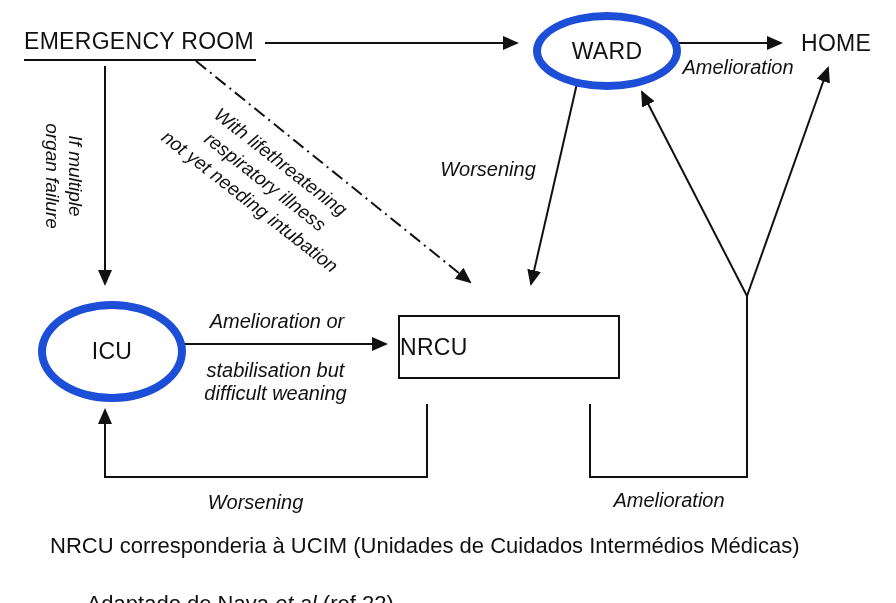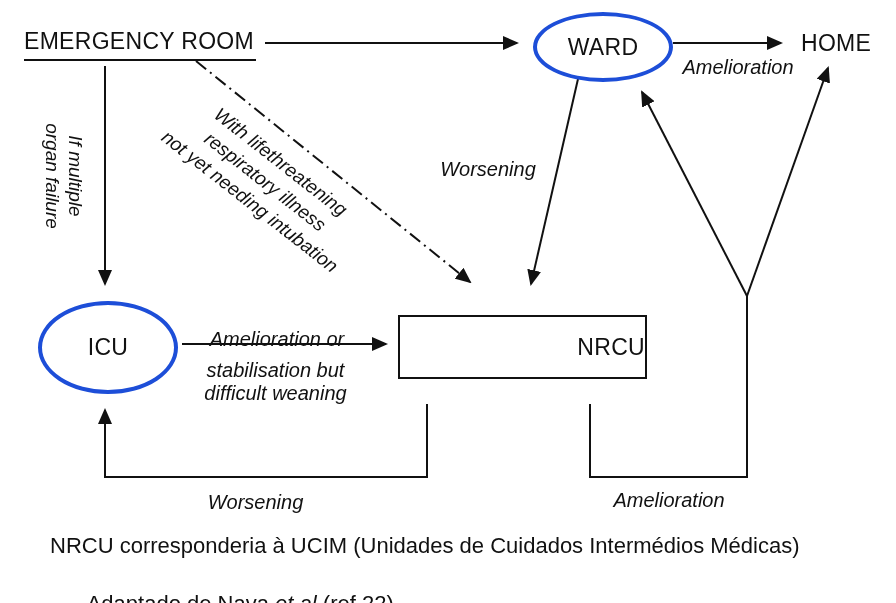--- a/index.html
+++ b/index.html
@@ -5,26 +5,26 @@
   html,body { margin:0; padding:0; background:#ffffff; }
   .stage {
     position:relative; width:896px; height:603px; background:#ffffff;
     color:#111111; font-family:"Liberation Sans","DejaVu Sans",sans-serif;
     overflow:hidden;
   }
   .abs { position:absolute; }
   .wires { position:absolute; left:0; top:0; }
   .node-text { font-size:23px; letter-spacing:0.3px; white-space:nowrap; }
   .ellipse {
-    border:4px solid #1d4ed8; border-radius:50%;
+    border:8px solid #1d4ed8; border-radius:50%;
     display:flex; align-items:center; justify-content:center;
   }
   .rectnode {
     border:2px solid #111111;
-    display:flex; align-items:center; justify-content:flex-end;padding-left:27px;
+    display:flex; align-items:center; justify-content:flex-start;
   }
   .lbl {
     font-style:italic; font-size:20px; text-align:center;
     white-space:nowrap; line-height:23px;
   }
   .rot { transform-origin:center center; white-space:nowrap; }
   .rot div { white-space:nowrap; }
   .cap { font-size:22px; line-height:29px; }
   .it { font-style:italic; }
   .ul { text-decoration:underline; text-underline-offset:3px; }
@@ -85,21 +85,21 @@
     <div>organ failure</div>
   </div>
 
   <div class="abs lbl rot" style="left:140px; top:144px; width:250px; height:76px;
        font-size:19px; line-height:25px; transform:rotate(38deg);">
     <div>With lifethreatening</div>
     <div>respiratory illness</div>
     <div>not yet needing intubation</div>
   </div>
 
-  <div class="abs lbl" style="left:182px; top:328px; width:190px;">Amelioration or</div>
+  <div class="abs lbl" style="left:182px; top:310px; width:190px;">Amelioration or</div>
 
   <div class="abs lbl" style="left:178px; top:359px; width:195px;">
     <div>stabilisation but</div>
     <div>difficult weaning</div>
   </div>
 
   <div class="abs lbl" style="left:183px; top:491px; width:145px;">Worsening</div>
 
   <div class="abs lbl" style="left:588px; top:489px; width:162px;">Amelioration</div>
 

